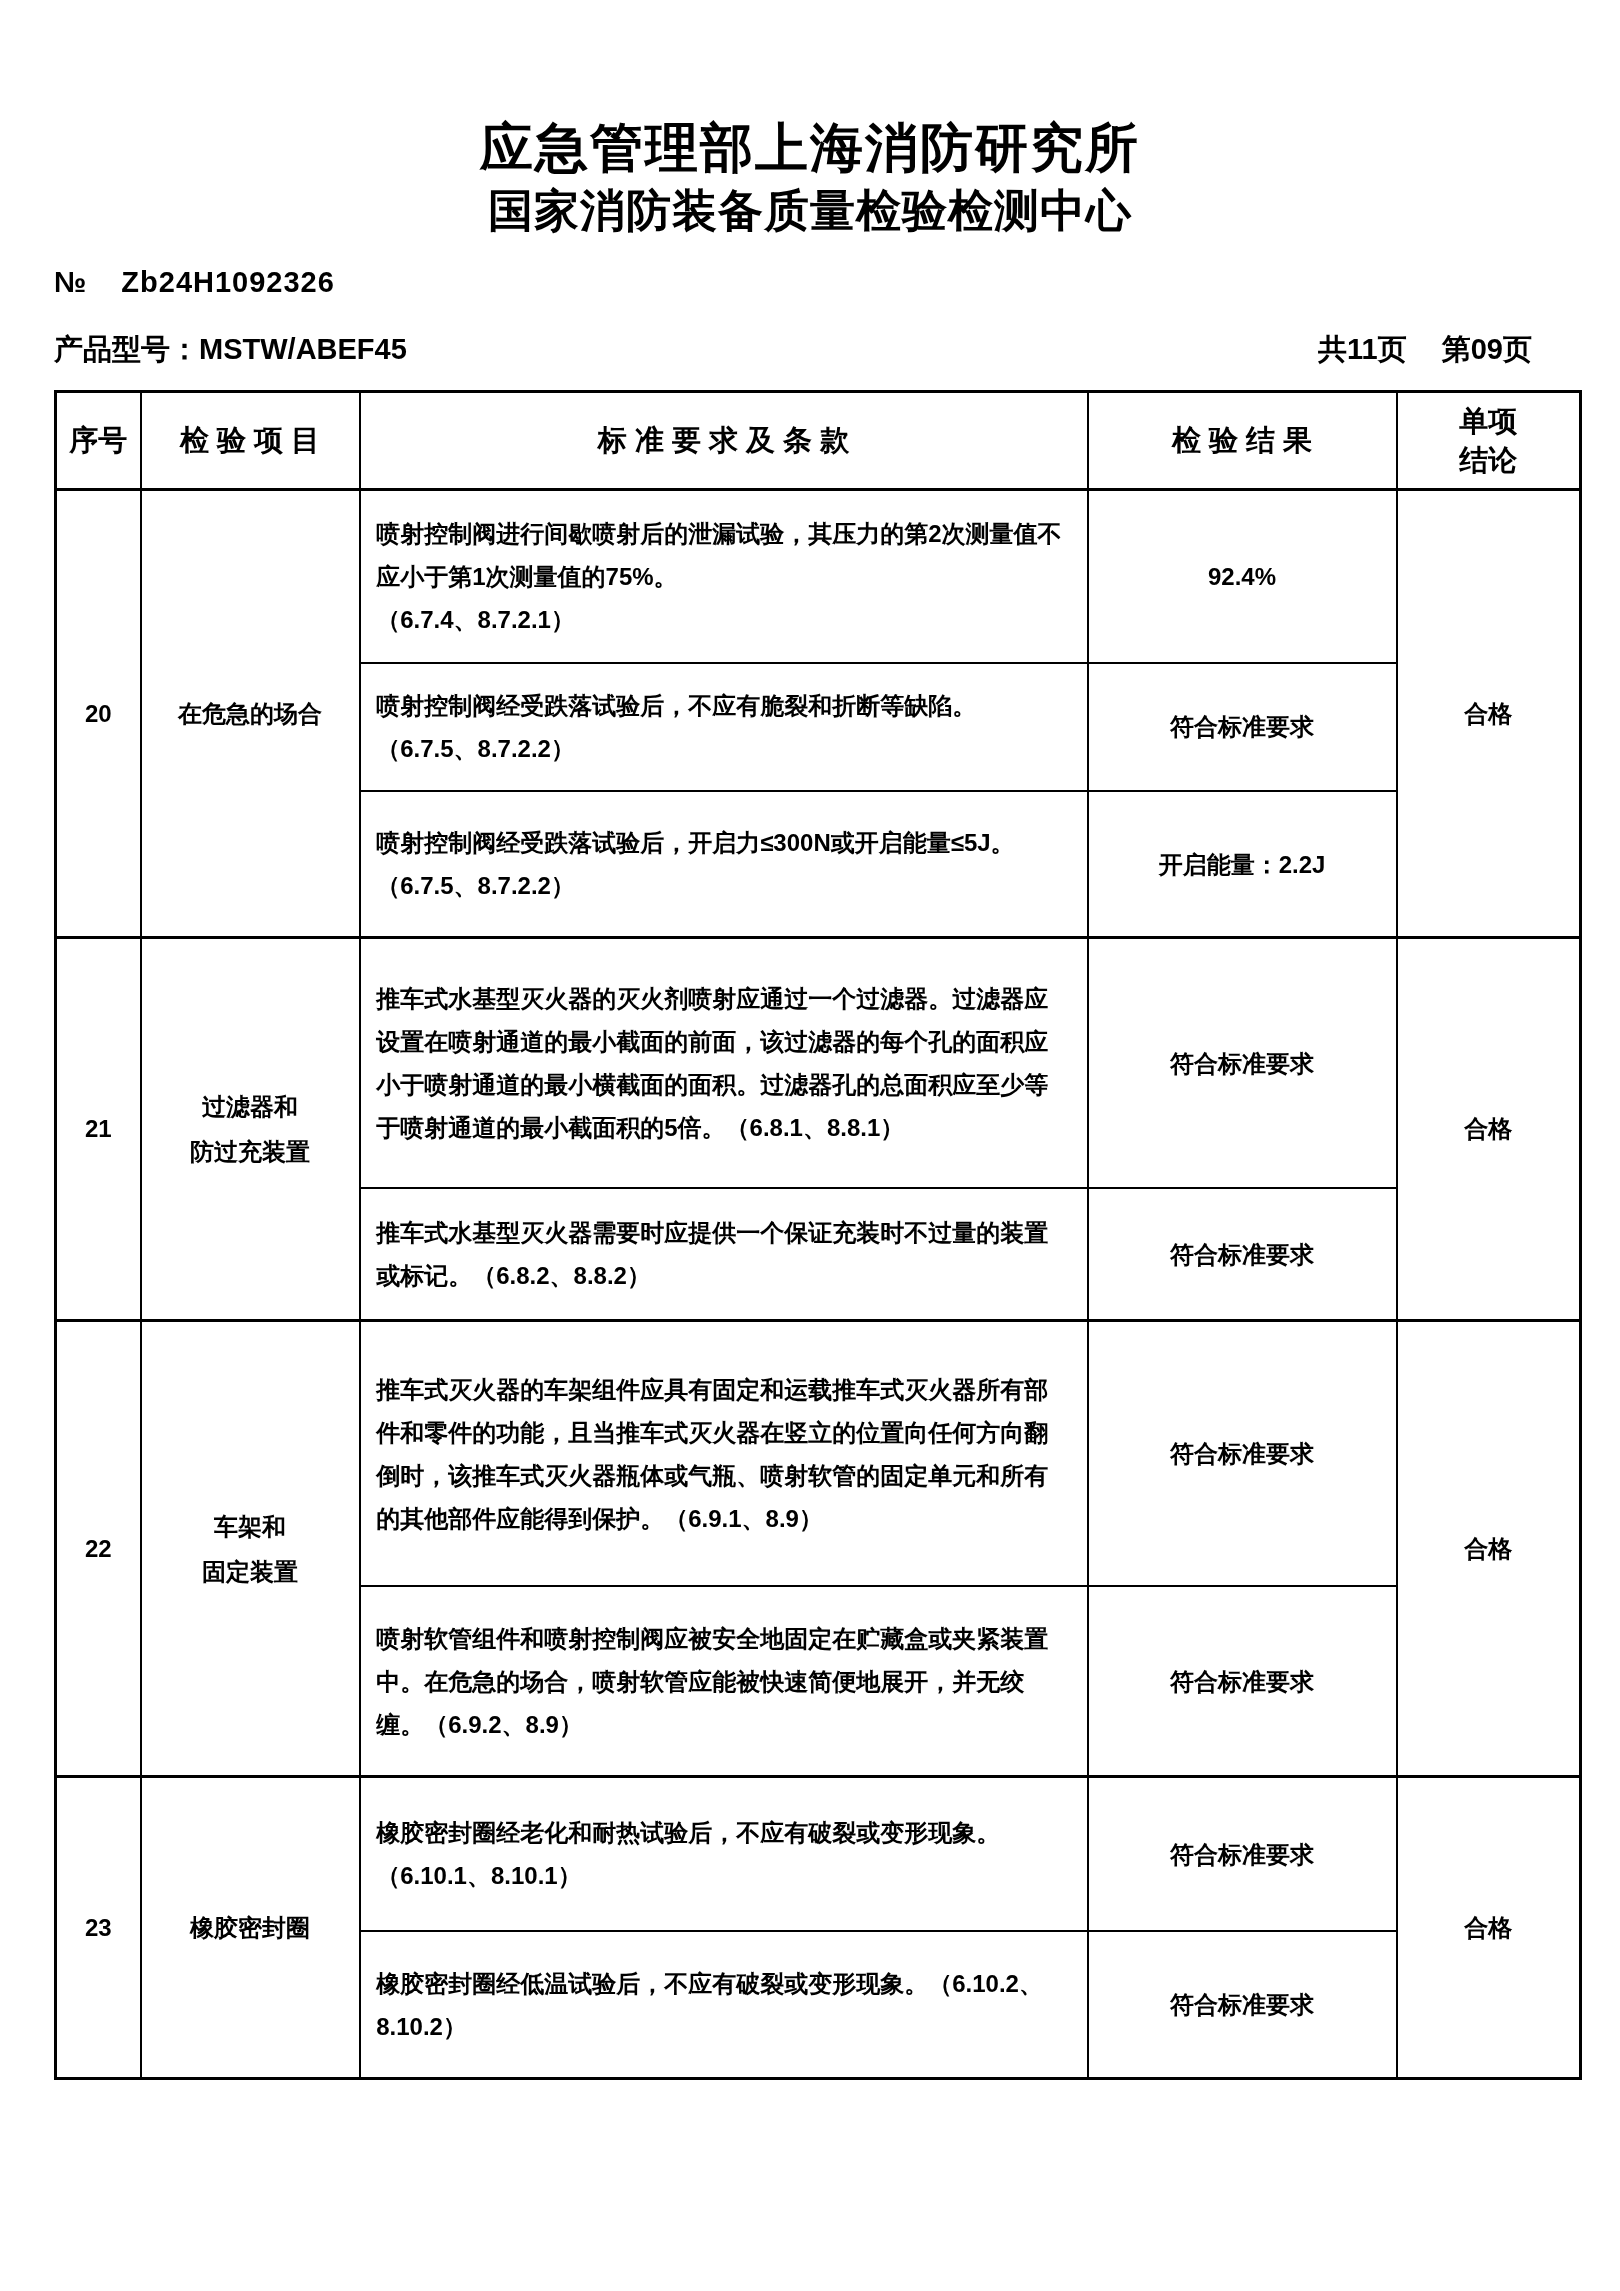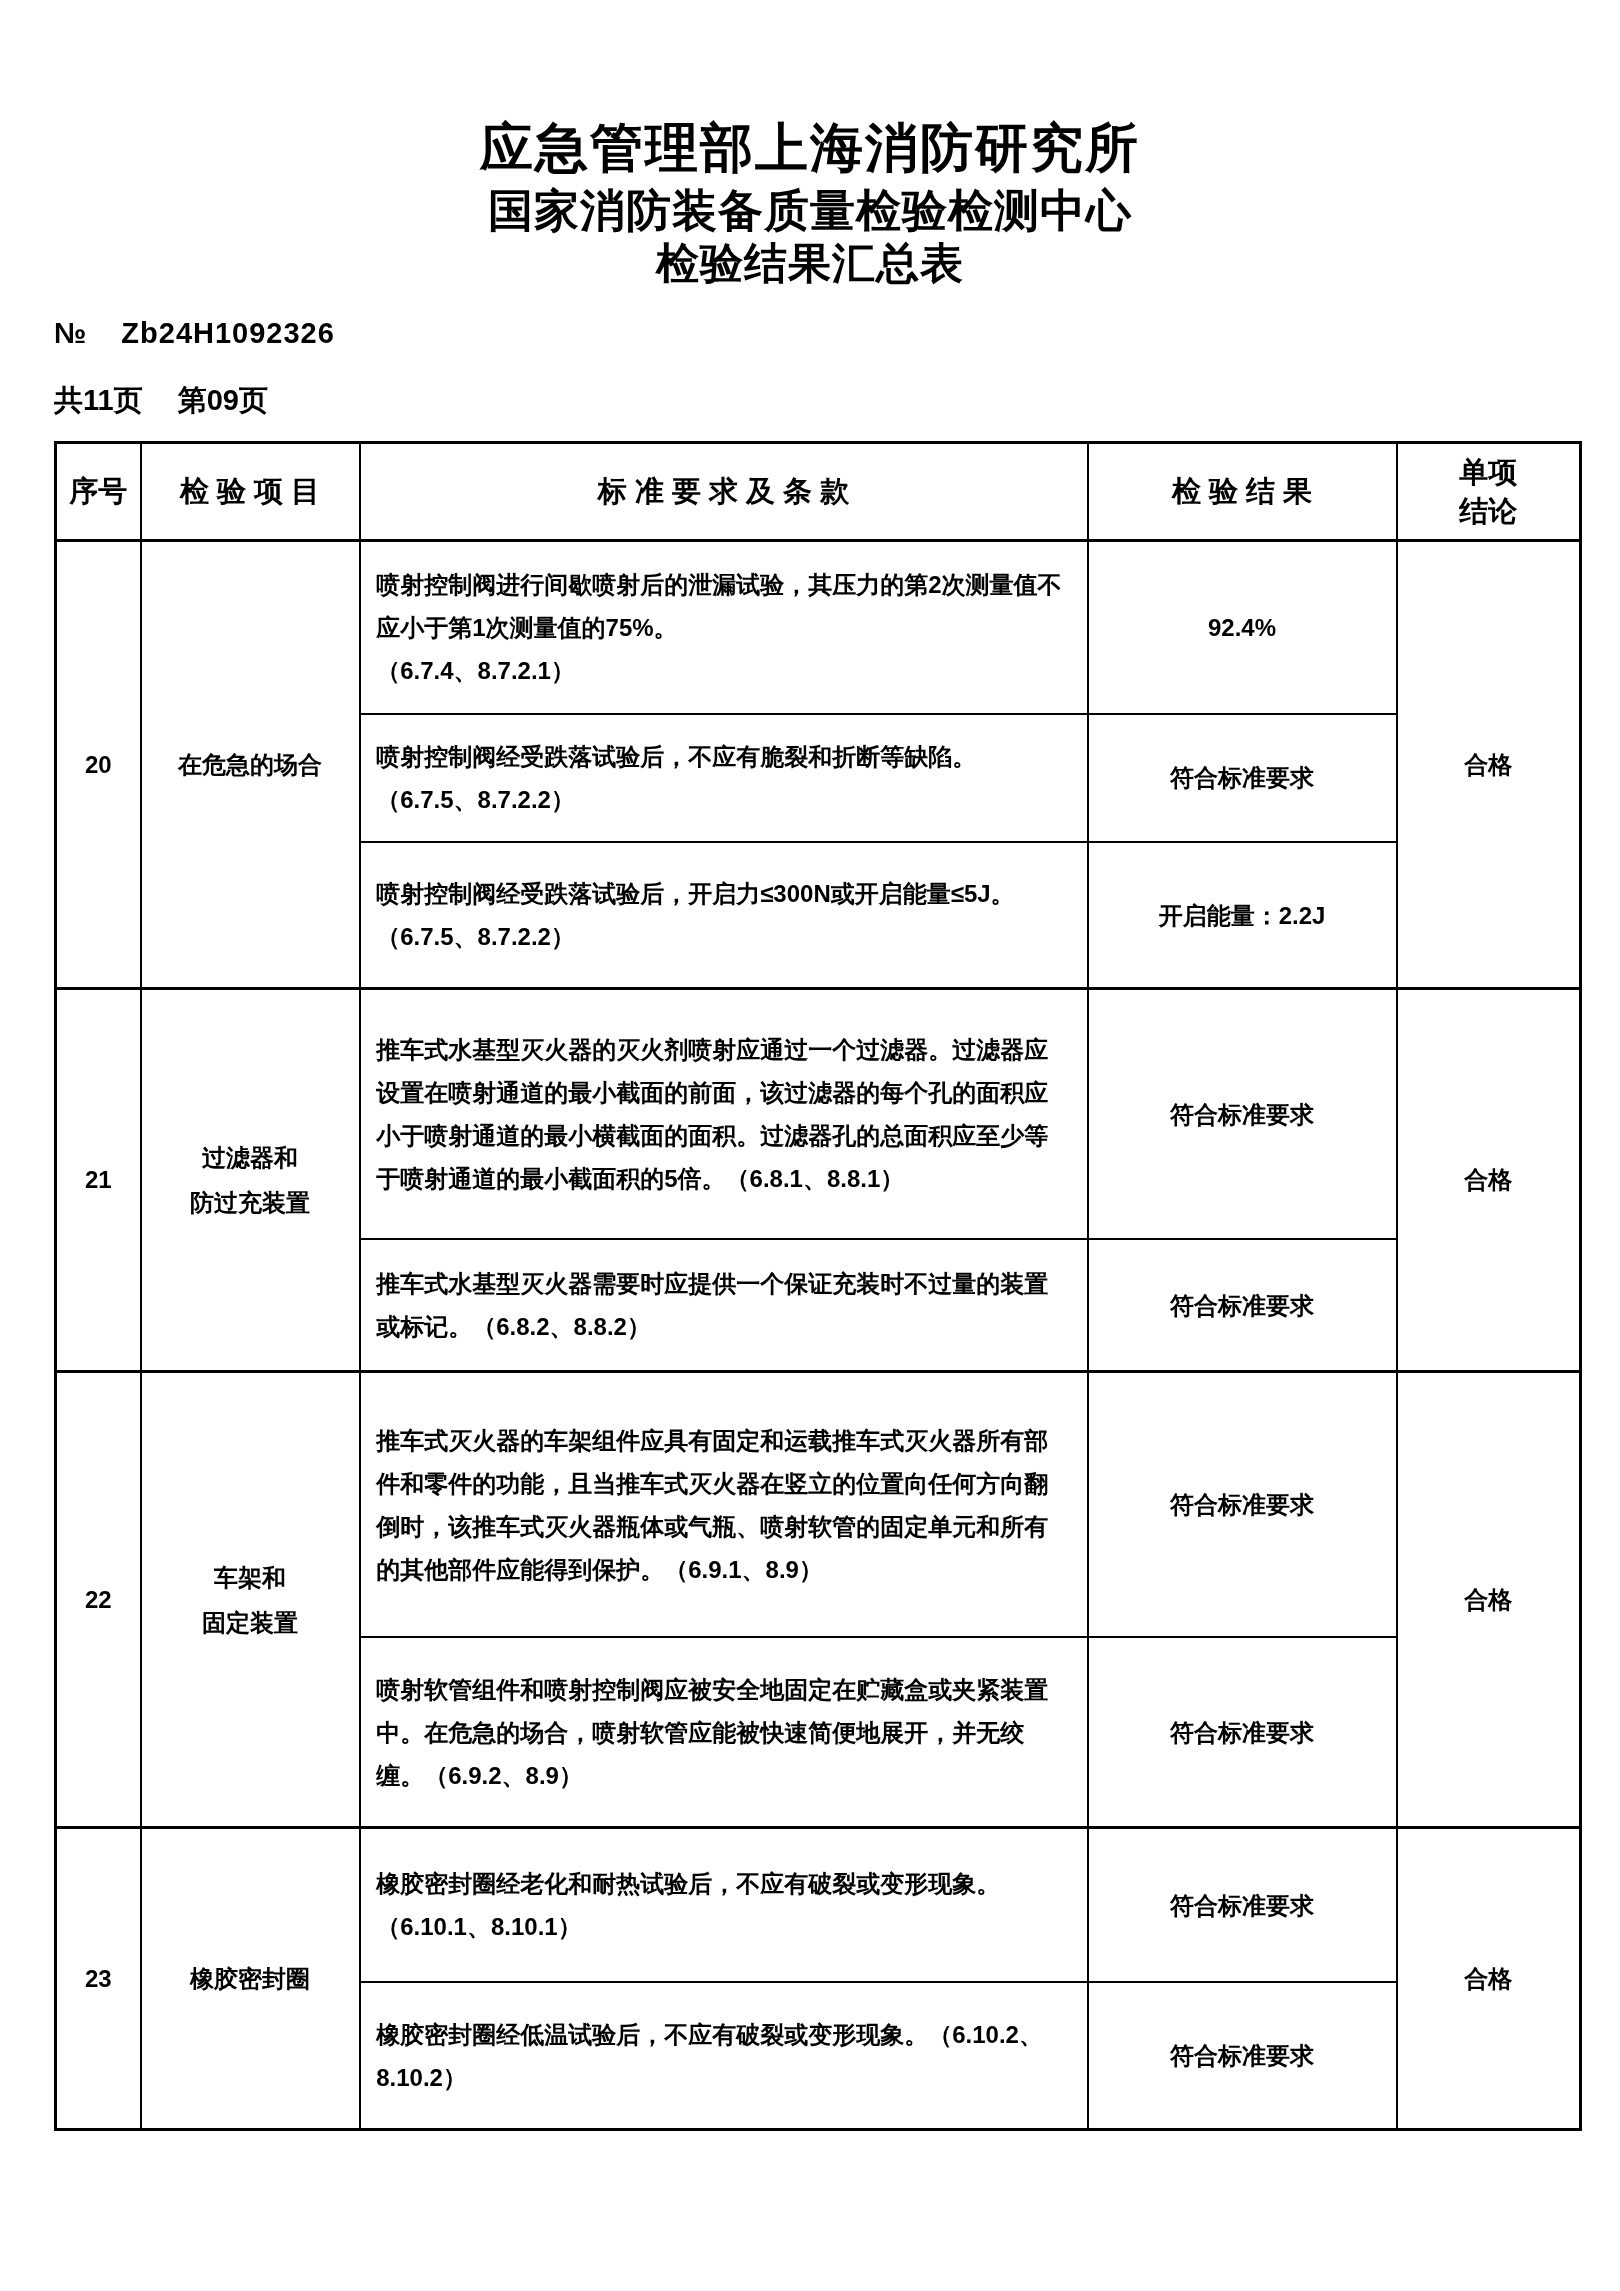--- a/index.html
+++ b/index.html
@@ -57,31 +57,31 @@
   td.req   { text-align: left; white-space: pre-line; line-height: 43px; padding: 9.8px 15.7px; }
   td.res   { text-align: center; line-height: 43px; }
   td.concl { text-align: center; }
 </style>
 </head>
 <body>
 
 <div class="doc-header">
   <div class="title1">应急管理部上海消防研究所</div>
   <div class="title2">国家消防装备质量检验检测中心</div>
-  <div class="title3">检验结果汇总表</div>
 </div>
 
 <div class="info">
   <div class="info-row">
     <div class="info-right">
         <span>№</span>
         <span class="report-no">Zb24H1092326</span>
       </div>
   </div>
   <div class="info-row">
+    <div><span>产品型号：</span><span>MSTW/ABEF45</span></div>
     <div class="info-right">
         <span>共11页</span>
         <span>第09页</span>
       </div>
   </div>
 </div>
 
 <table class="results">
   <colgroup>
     <col style="width:85px">

